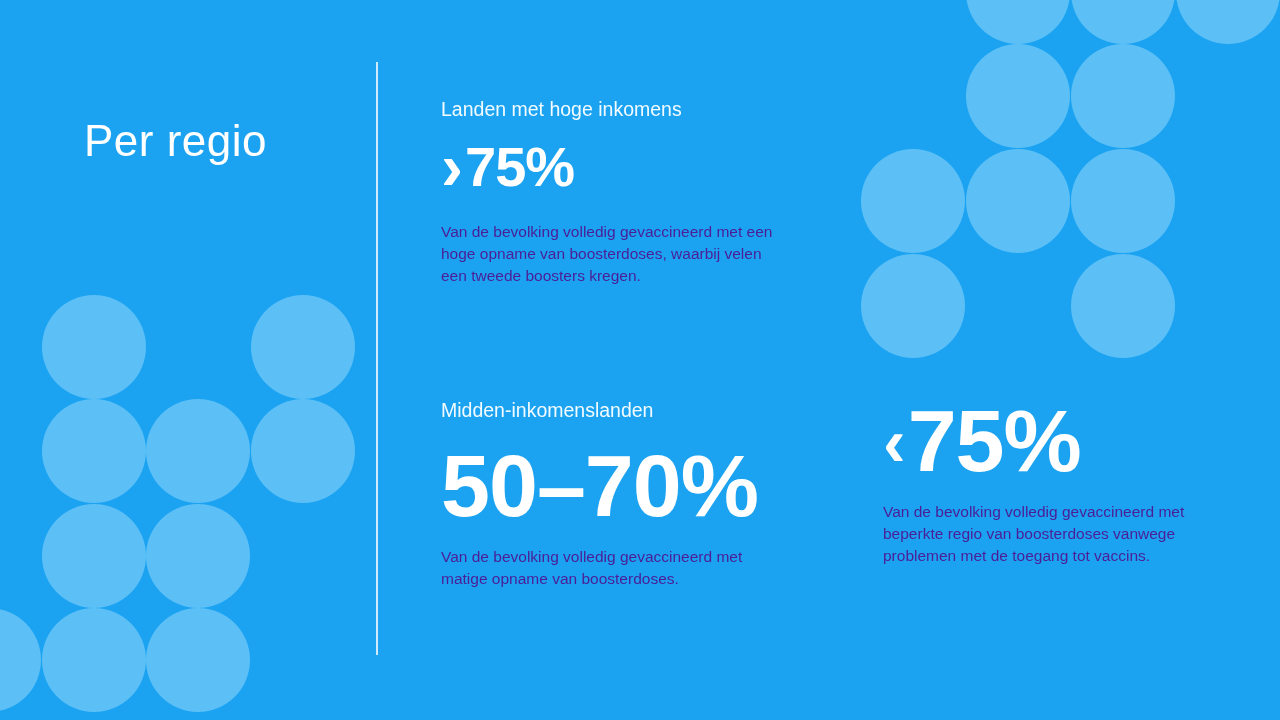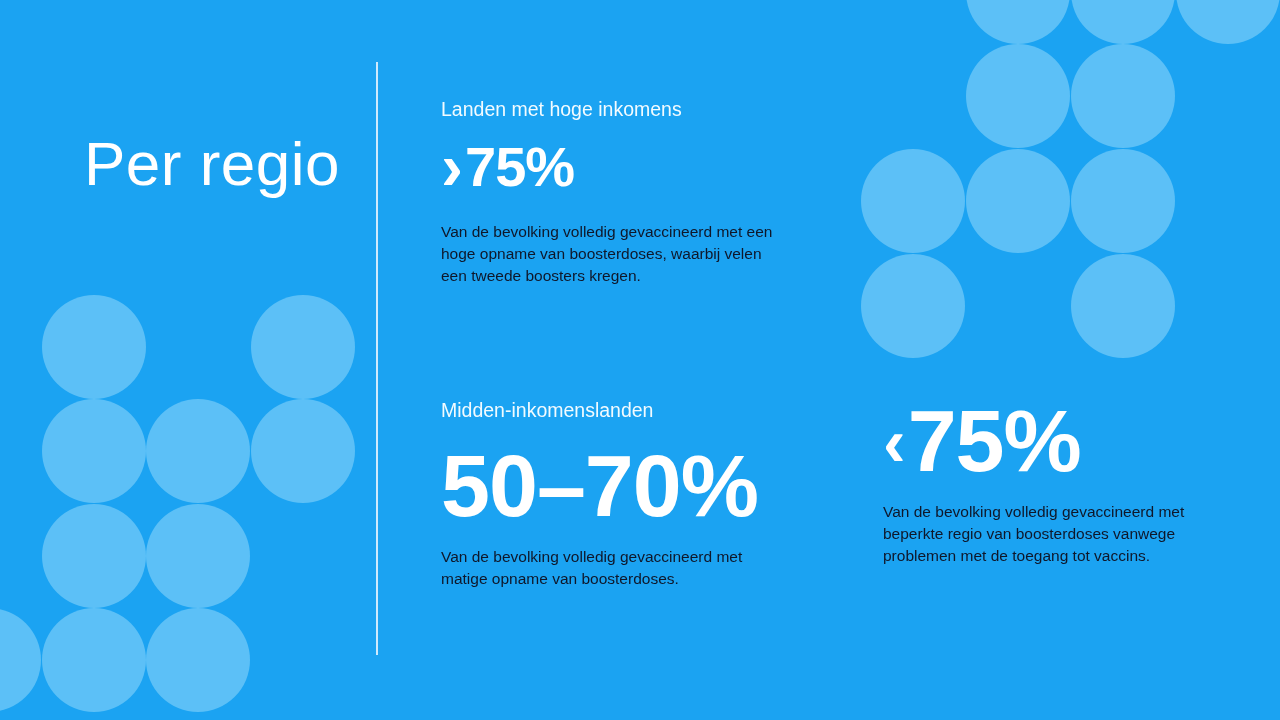--- a/index.html
+++ b/index.html
@@ -46,21 +46,21 @@
     height: 593px;
     background: #cfeafd;
   }
 
   
   #slide-title {
     position: absolute;
     left: 84px;
     top: 88px;
     width: 280px;
-    font-size: 62px;
+    font-size: 44px;
     font-weight: 300;
     letter-spacing: 0.5px;
     color: #ffffff;
     line-height: 1.1;
     white-space: nowrap;
   }
 
   
   .stat-block {
     position: absolute;
@@ -92,21 +92,21 @@
     top: 1px;
   }
   .stat-value {
     display: inline-block;
     font-size: 56px;
     letter-spacing: -1px;
   }
   .stat-desc {
     font-size: 15.5px;
     font-weight: 400;
-    color: #0f172a;
+    color: #4c1d95;
     line-height: 1.42;
     margin: 0;
   }
 
   
   #block-high   { left: 441px; top: 98px;  width: 340px; }
   #block-middle { left: 441px; top: 399px; width: 340px; }
   #block-low    { left: 883px; top: 399px; width: 350px; }
 
   #block-high .stat-figure   { margin-bottom: 22px; }

